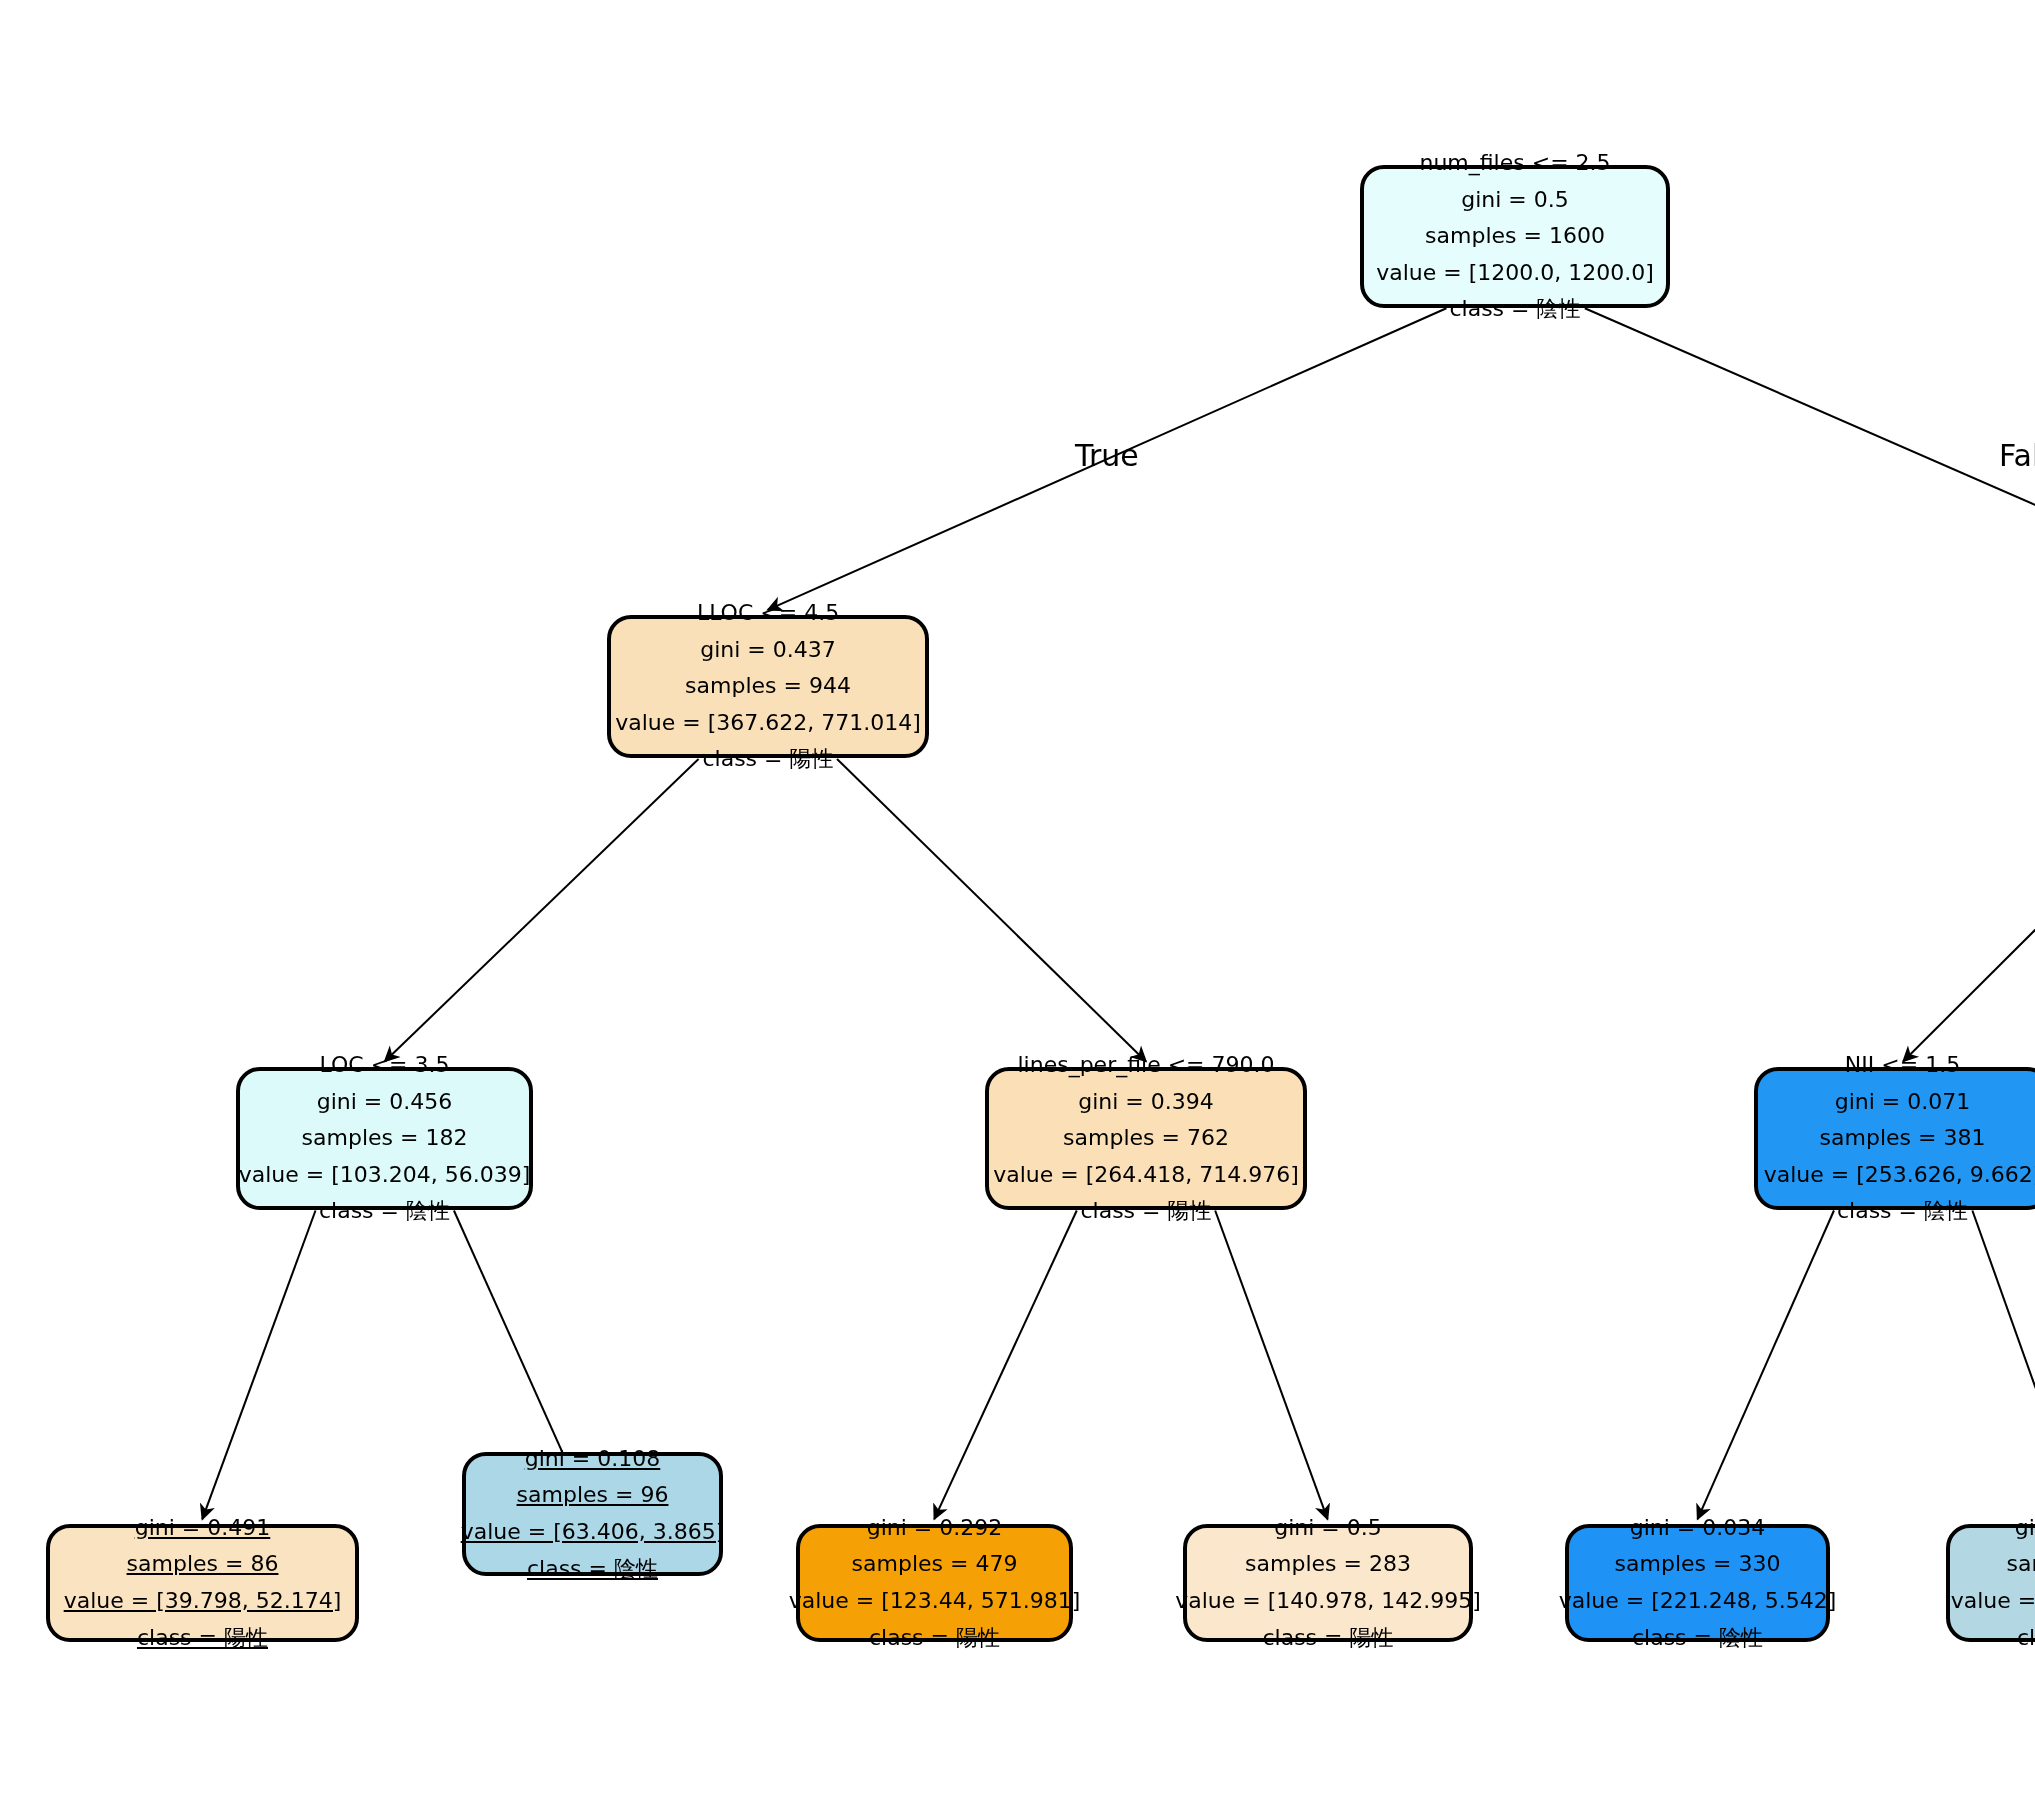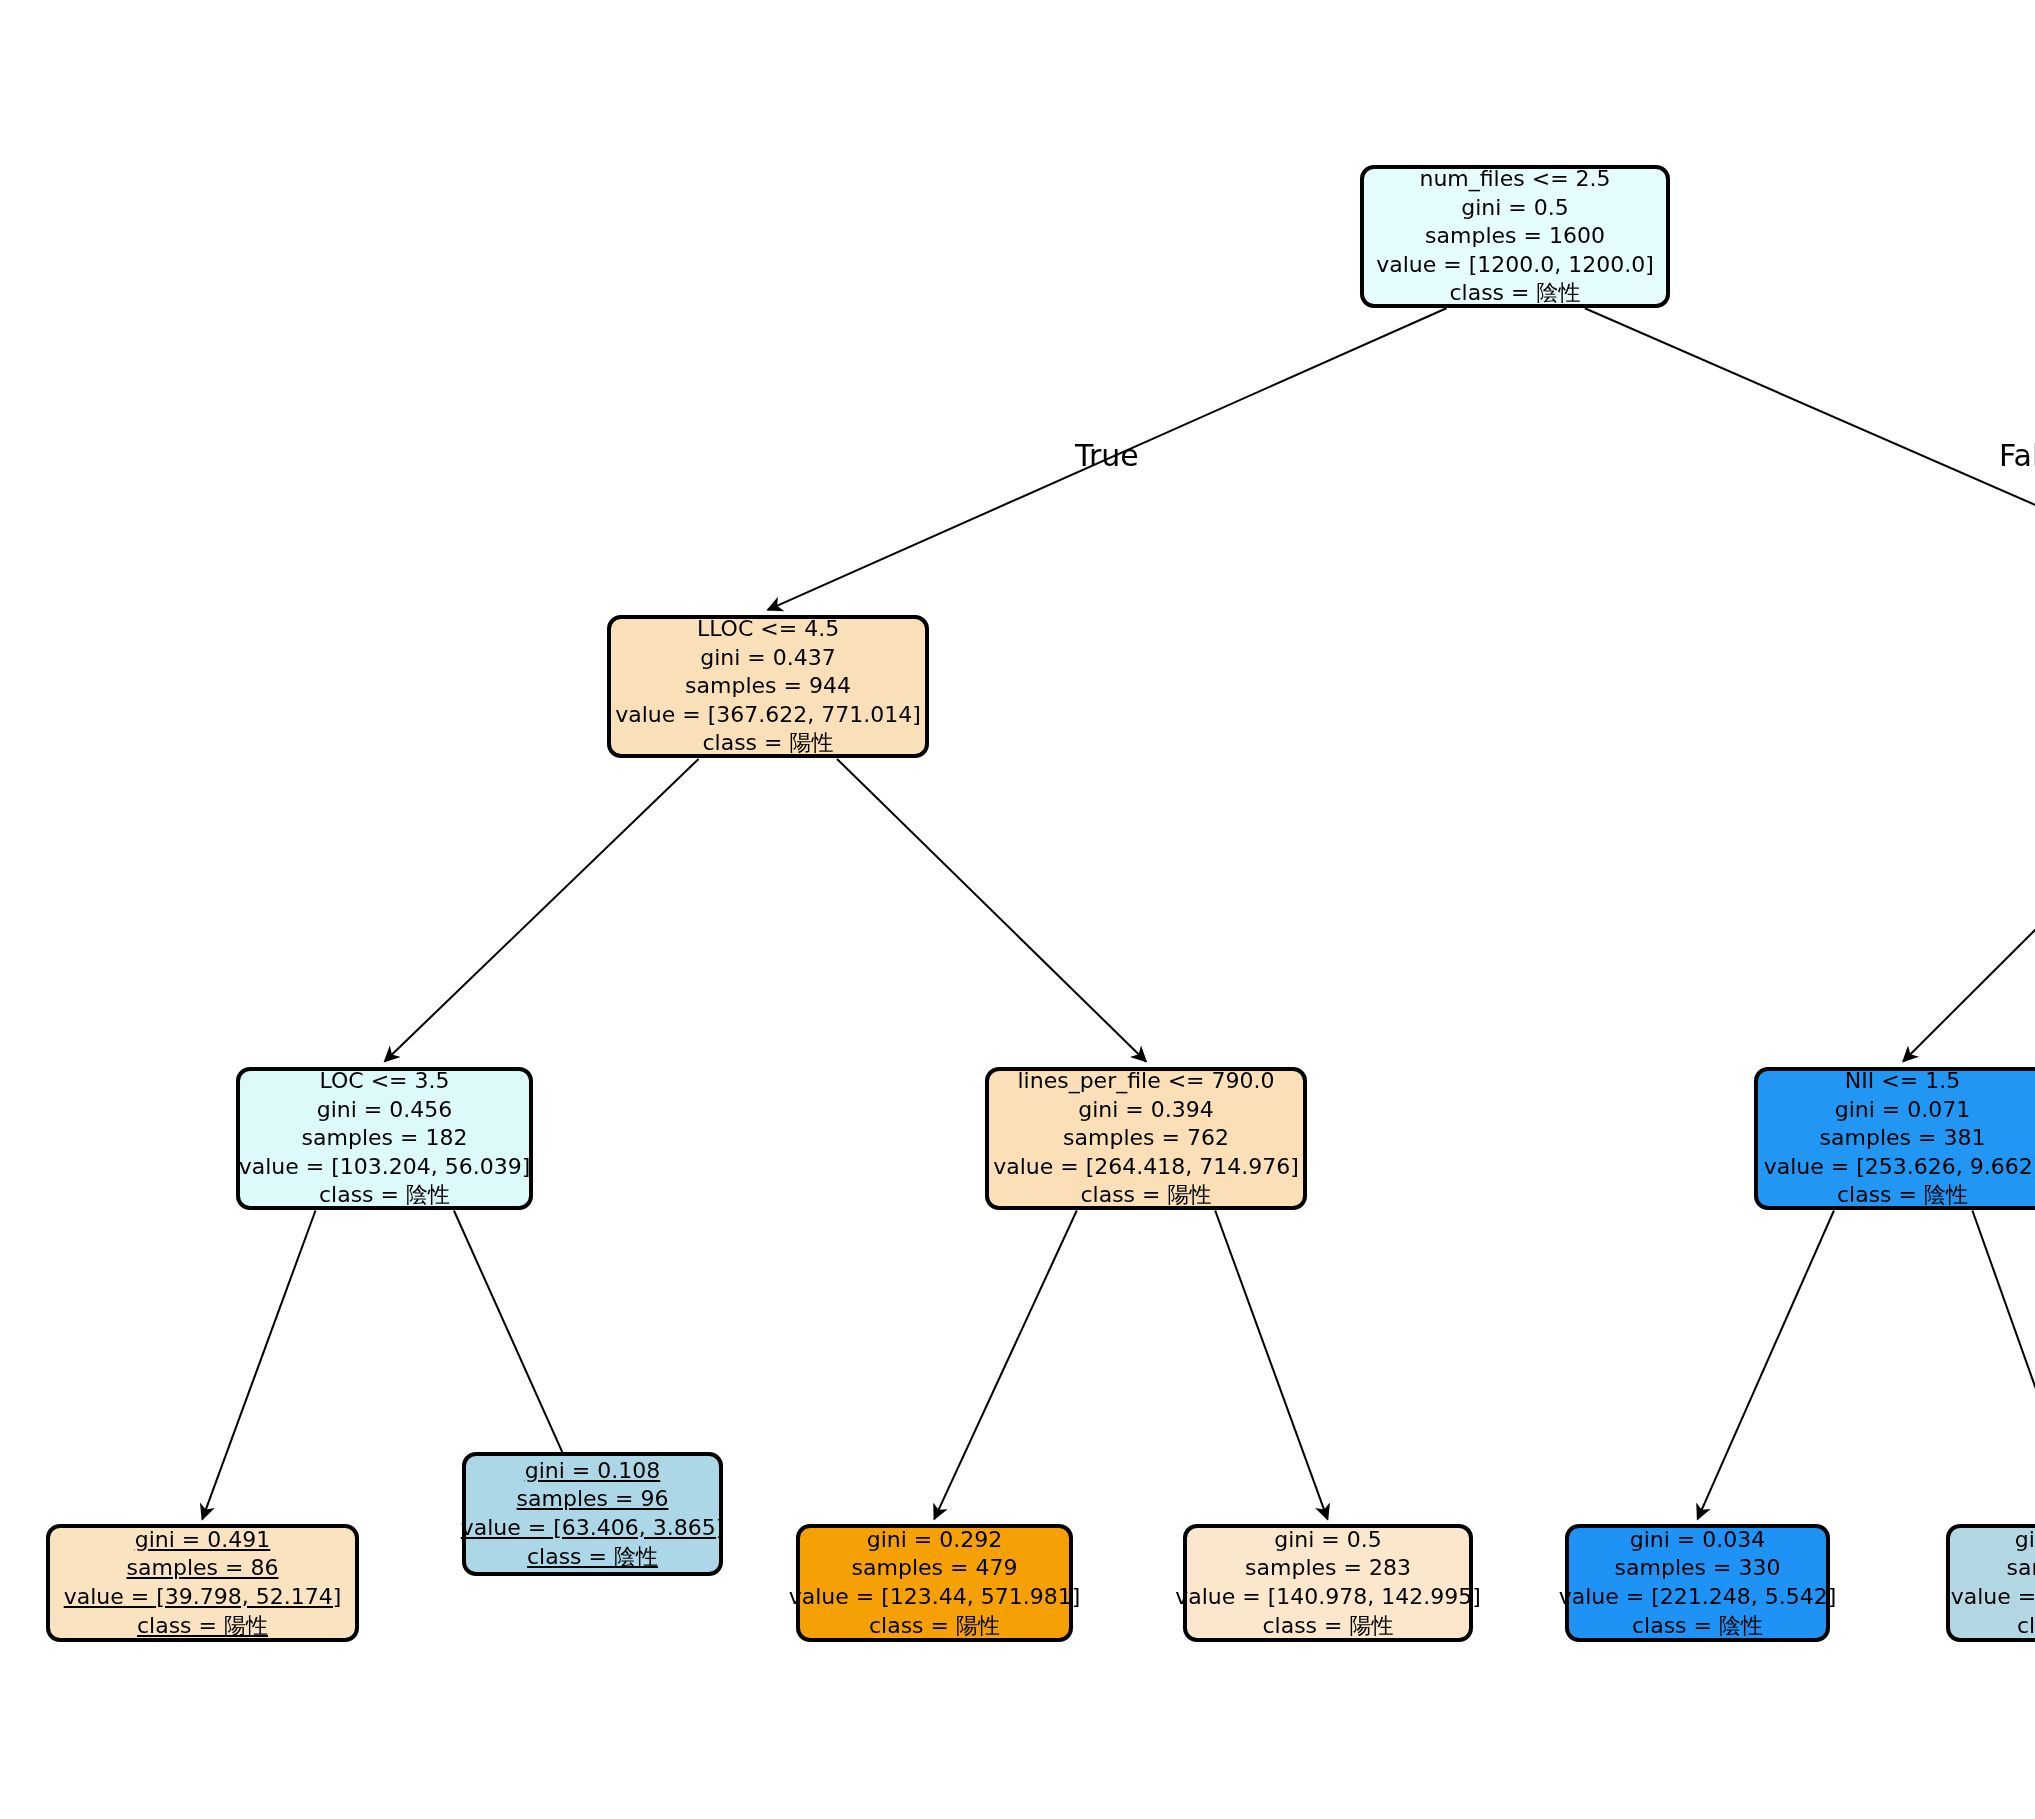--- a/index.html
+++ b/index.html
@@ -21,31 +21,32 @@
     left: 0;
     top: 0;
     width: 3041px;
     height: 1820px;
     pointer-events: none;
   }
   .node {
     position: absolute;
     box-sizing: border-box;
     border: 4.5px solid #000000;
-    border-radius: 14px;
+    border-radius: 24px;
     display: flex;
     flex-direction: column;
     align-items: center;
     justify-content: center;
     padding: 5.7px 6.5px;
     text-align: center;
     color: #000000;
     line-height: 1.30;
     font-size: 22px;
     white-space: nowrap;
+    gap: 8px;
   }
   .node .ln {
     display: block;
   }
   .edge-label {
     position: absolute;
     font-size: 30px;
     color: #000000;
     white-space: nowrap;
   }

